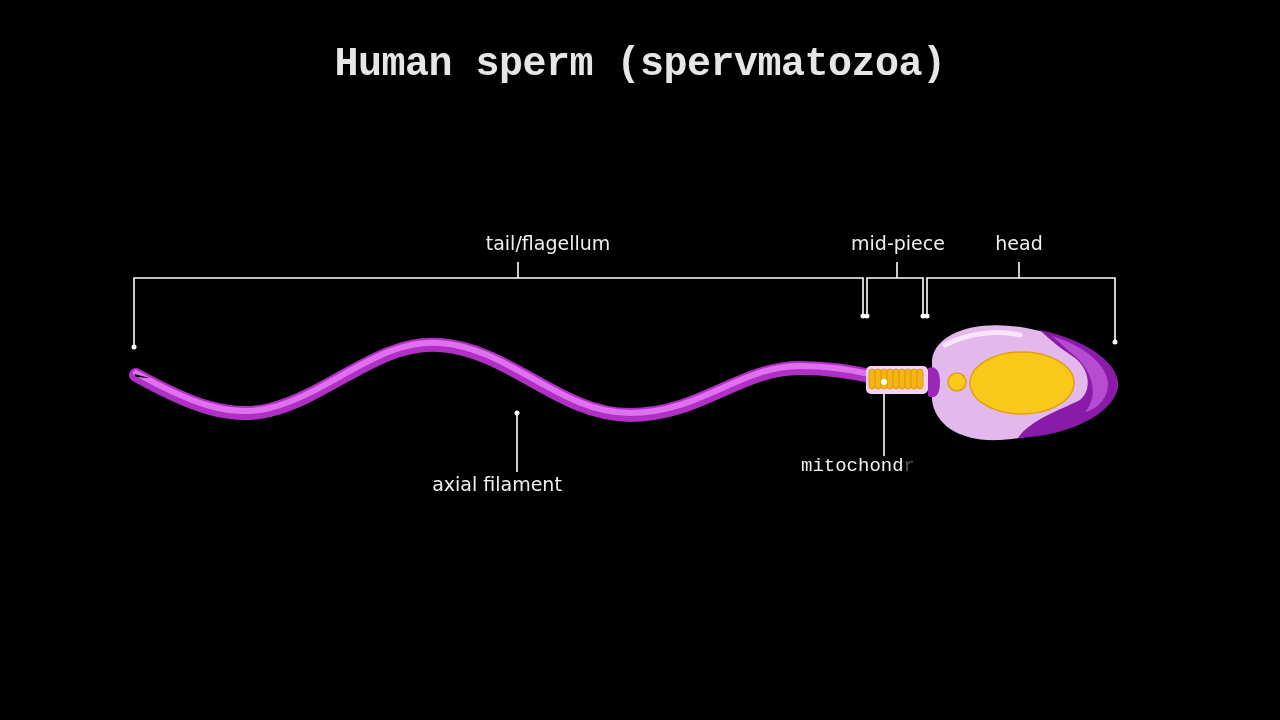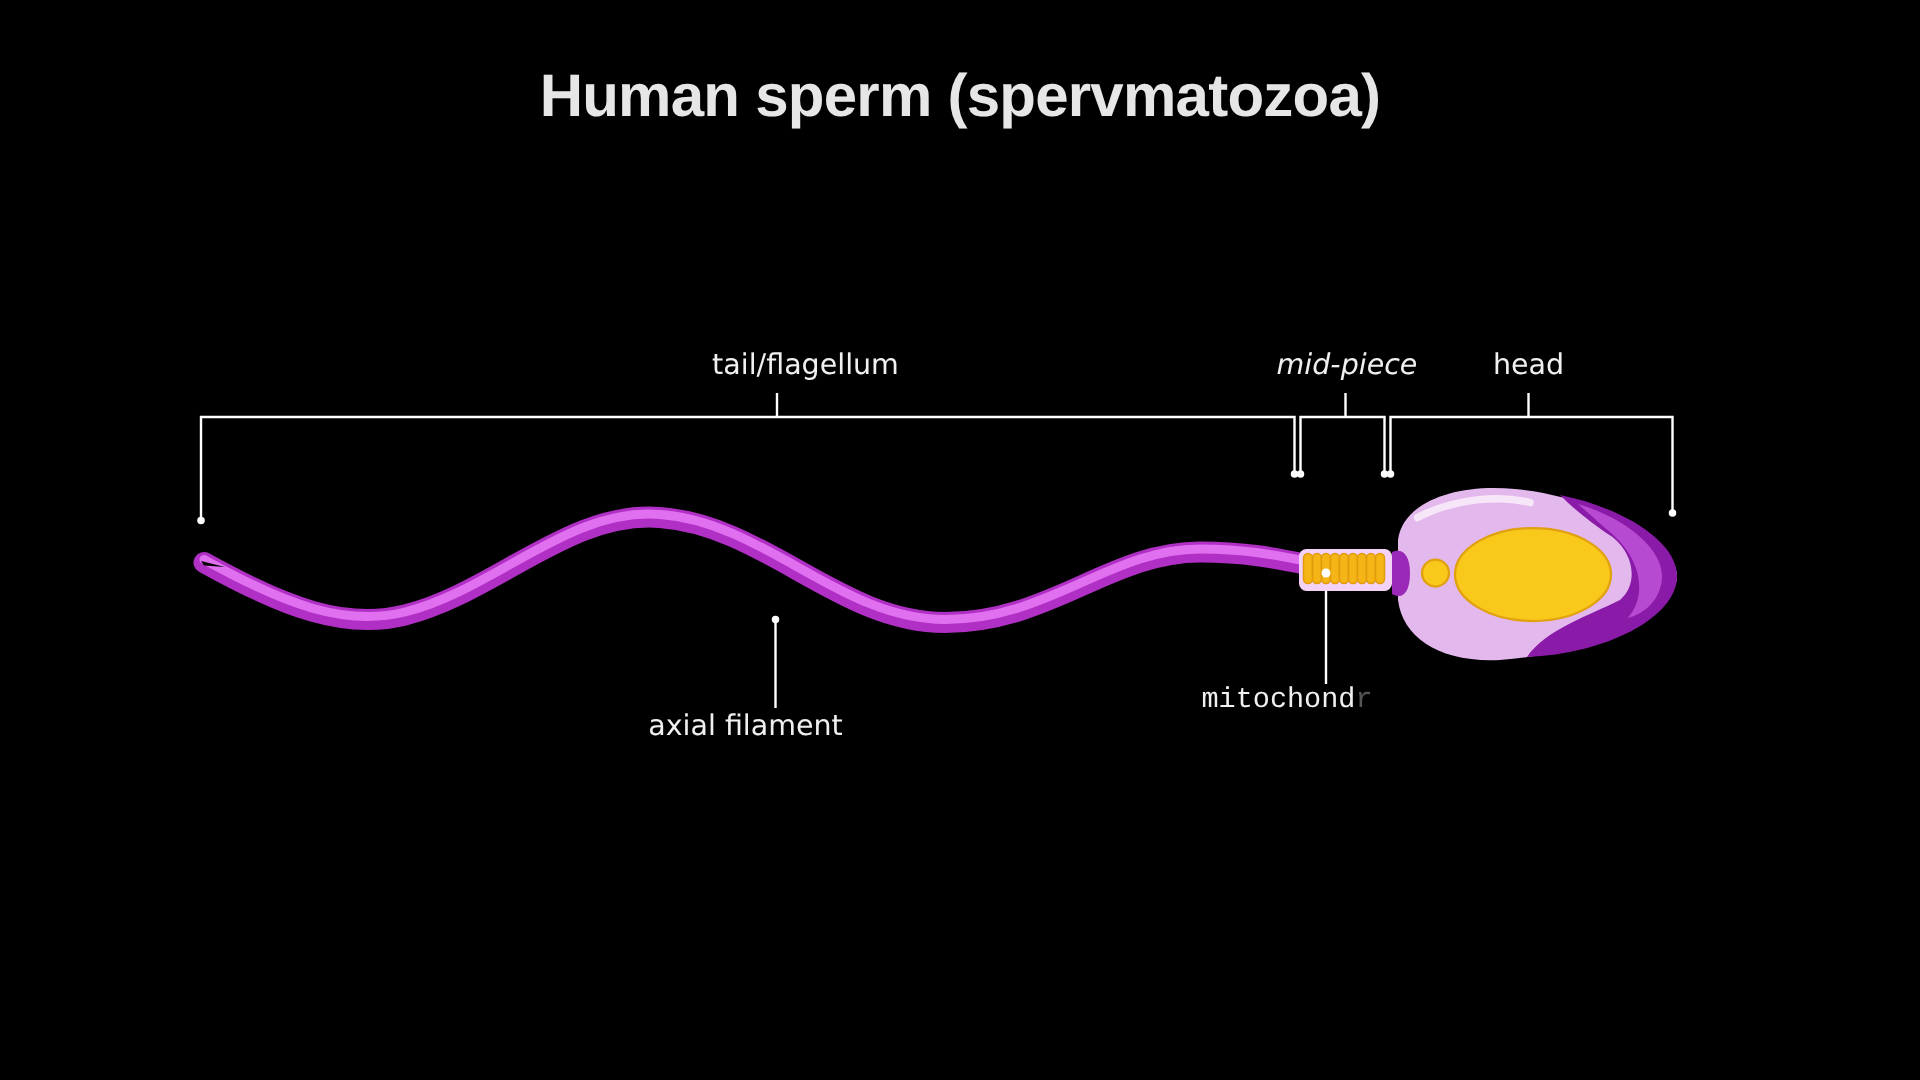--- a/index.html
+++ b/index.html
@@ -1,20 +1,20 @@
 <!DOCTYPE html>
 <html><head>
   <meta charset="utf-8">
   <style>
     html, body { margin: 0; padding: 0; background: #000; }
     body { width: 1280px; height: 720px; position: relative; overflow: hidden; font-family: "DejaVu Sans", sans-serif; }
     .title {
       position: absolute; left: 0; top: 42px; width: 1280px; text-align: center;
       color: #e6e6e6; font-weight: bold; font-size: 40px; letter-spacing: -0.5px;
-      font-family: Liberation Sans, sans-serif;
+      font-family: Liberation Mono, monospace;
     }
     .label {
       position: absolute; color: #f0f0f0; font-size: 19px;
       font-family: "DejaVu Sans", sans-serif; white-space: nowrap; transform: translateX(-50%);
     }
     .label .fade { color: #555; }
     svg.diagram { position: absolute; left: 0; top: 0; }
   </style>
 </head>
 <body>
@@ -74,17 +74,17 @@
     <path d="M932,360 C935,335 970,322 1010,326 C1060,330 1118,360 1118,384 C1118,410 1060,436 1000,440 C960,442 935,425 932,400 Z" fill="#e3b8ec"></path>
     <path d="M945,345 C970,332 1000,330 1020,335" stroke="#f6e6f8" stroke-width="5" fill="none" stroke-linecap="round"></path>
     <path d="M1040,330 C1080,338 1118,360 1118,384 C1118,412 1070,436 1018,438 C1030,420 1060,410 1080,400 C1092,390 1090,370 1075,358 C1060,348 1050,340 1040,330 Z" fill="#8a1aa8"></path>
     <path d="M1052,336 C1085,346 1108,366 1108,384 C1108,400 1095,410 1085,412 C1098,398 1096,372 1070,352 Z" fill="#b64ad0"></path>
     <path d="M928,368 C935,365 940,370 940,382 C940,395 935,400 928,396 Z" fill="#9a28b6"></path>
     <ellipse cx="1022" cy="383" rx="52" ry="31" fill="#f8c81a" stroke="#e0a010" stroke-width="1.5"></ellipse>
     <circle cx="957" cy="382" r="9" fill="#f8c81a" stroke="#e0a010" stroke-width="1.5"></circle>
   </g>
 </svg>
 
-<div class="label" style="left:537px; top:232px;">tail/flagellum</div>
-<div class="label" style="left:898px; top:232px;font-style:italic;">mid-piece</div>
+<div class="label" style="left:548px; top:232px;">tail/flagellum</div>
+<div class="label" style="left:898px; top:232px;">mid-piece</div>
 <div class="label" style="left:1019px; top:232px;text-align:right;">head</div>
 <div class="label" style="left:497px; top:473px;">axial filament</div>
 <div class="label" style="left:858px; top:455px;font-family:Liberation Mono, monospace;"><span>mitochond</span><span class="fade">r</span></div>
 
 </body></html>

